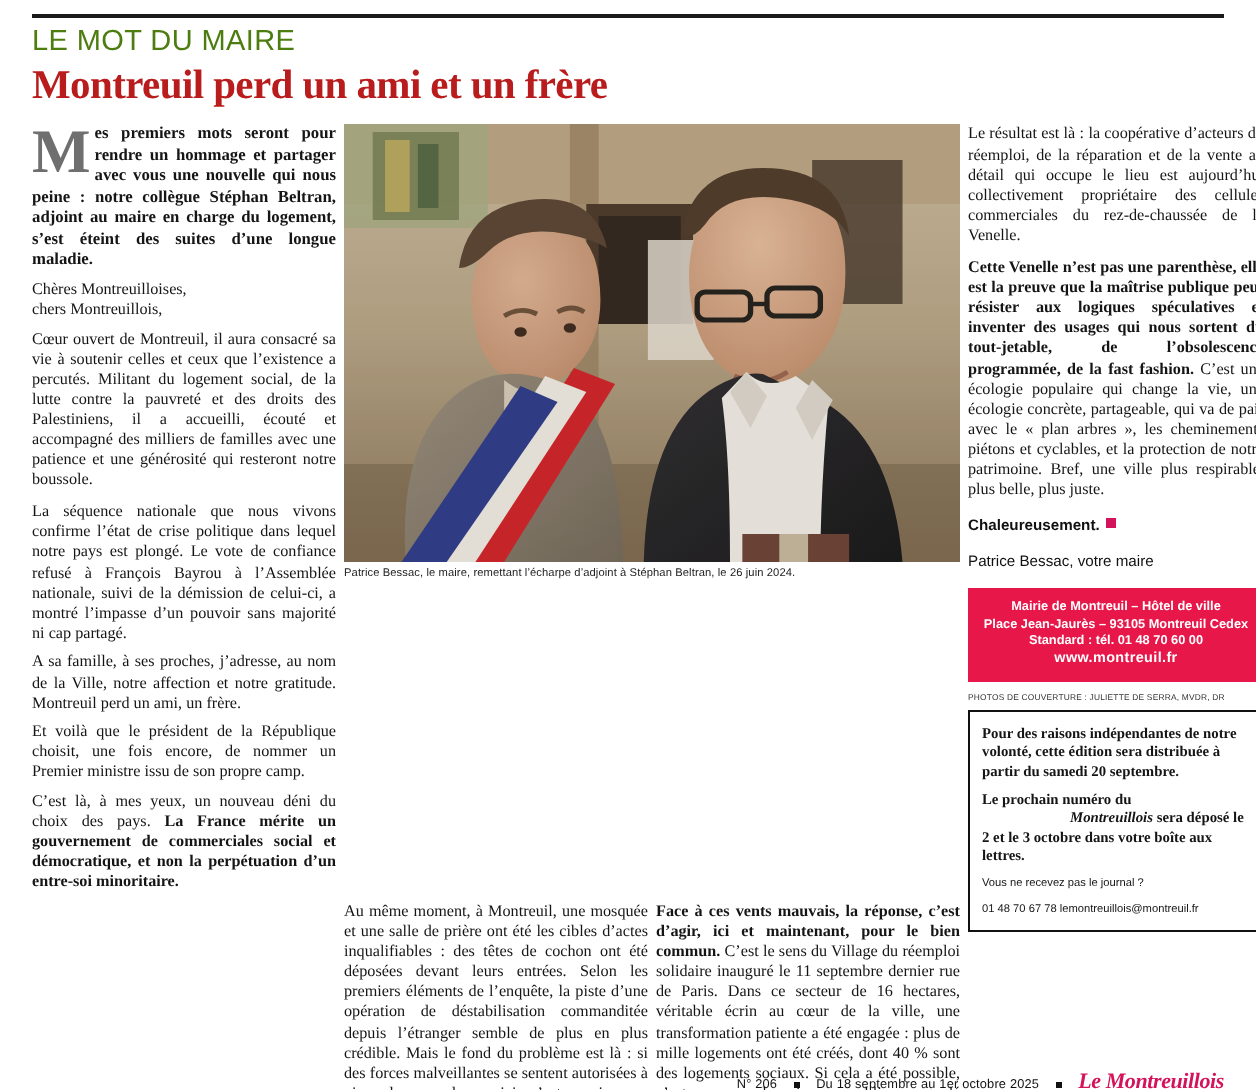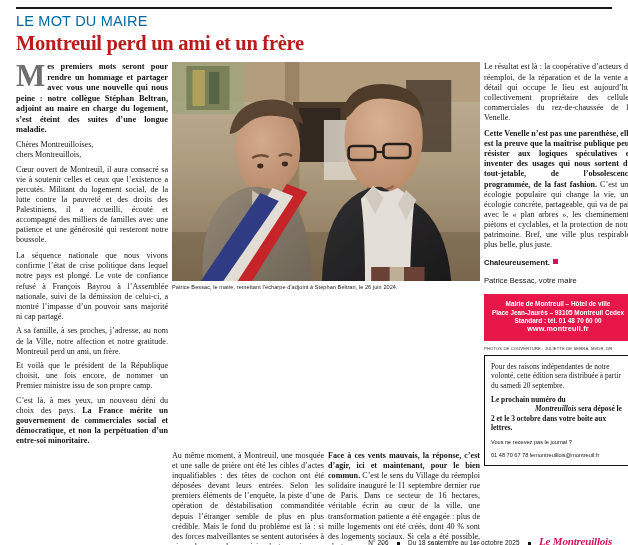--- a/index.html
+++ b/index.html
@@ -21,21 +21,21 @@
   }
 
   
   .top-rule {
     border-top: 2px solid #1a1a1a;
     margin: 7px 0 0 0;
     height: 0;
   }
   .kicker {
     font-family: "Liberation Sans", sans-serif;
-    color: #0369a1;
+    color: #4d7c0f;
     font-size: 14.5px;
     letter-spacing: .2px;
     font-weight: 400;
     margin: 5px 0 0 0;
     line-height: 1.1;
   }
   .headline {
     font-family: "Liberation Serif", serif;
     font-weight: bold;
     font-size: 20.5px;
@@ -150,21 +150,21 @@
   }
   .notice-box {
     border: 1px solid #111;
     padding: 6px 6px 6px 6px;
     font-family: "Liberation Serif", serif;
   }
   .notice-box p { margin: 0 0 5px 0; }
   .notice-1 {
     font-size: 7.4px;
     line-height: 9.4px;
-    font-weight: normal;
+    font-weight: bold;
   }
   .notice-2 {
     font-size: 7.4px;
     line-height: 9.4px;
     font-weight: bold;
   }
   .notice-2 .it { font-style: italic; padding-left: 44px; }
   .notice-3 {
     font-family: "Liberation Sans", sans-serif;
     font-size: 5.6px;

